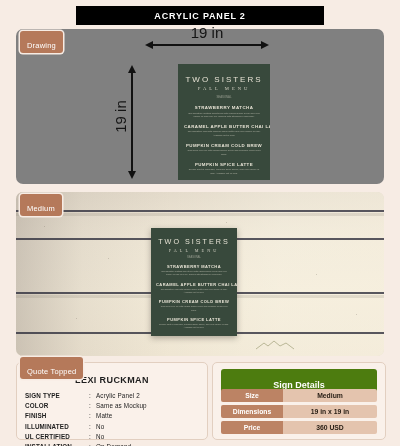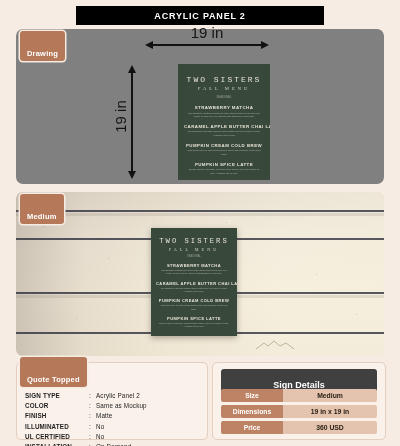--- a/index.html
+++ b/index.html
@@ -17,22 +17,22 @@
     background:#000;color:#fff;
     display:flex;align-items:center;justify-content:center;
     font-size:9px;font-weight:bold;letter-spacing:.8px;
   }
 
   
   .panel{position:absolute;border-radius:7px;overflow:hidden;}
   .badge{
     position:absolute;z-index:6;
     background:#b5795a;color:#fff;
-    font-size:7.5px;font-weight:bold;letter-spacing:.2px;
-    padding:18px 7px 3px 7px;border-radius:3px;
+    font-size:7.5px;font-weight:normal;letter-spacing:.2px;
+    padding:10px 7px 3px 7px;border-radius:3px;
     box-shadow:0 0 0 1.5px #f7ece4;
   }
 
   
   #drawing-panel{left:16px;top:29px;width:368px;height:155px;background:#808080;}
 
   .dim-h{position:absolute;left:152px;top:44px;width:110px;height:2px;background:#111;}
   .dim-h:before,.dim-h:after{
     content:"";position:absolute;top:-3px;width:0;height:0;
     border-top:4px solid transparent;border-bottom:4px solid transparent;
@@ -59,21 +59,21 @@
 
   
   .sign{
     background:#38493c;color:#e7e3d5;
     box-sizing:border-box;
     display:flex;flex-direction:column;align-items:center;
     overflow:hidden;
   }
   #sign-drawing{position:absolute;left:178px;top:64px;width:92px;height:116px;padding:11px 6px 6px 6px;}
 
-  .sign-brand{font-family:Liberation Mono, monospace;letter-spacing:2px;white-space:nowrap;text-align:center;}
+  .sign-brand{font-family:Liberation Sans, sans-serif;letter-spacing:2px;white-space:nowrap;text-align:center;}
   .sign-sub{font-family:"Liberation Serif",serif;letter-spacing:3px;opacity:.85;white-space:nowrap;}
   .sign-tag{opacity:.5;white-space:nowrap;}
   .menu-item{text-align:center;width:100%;}
   .mi-name{font-weight:bold;letter-spacing:.45px;white-space:nowrap;}
   .mi-desc{opacity:.62;line-height:1.45;}
 
   #sign-drawing .sign-brand{font-size:8px;}
   #sign-drawing .sign-sub{font-size:4.6px;margin-top:2px;}
   #sign-drawing .sign-tag{font-size:2.8px;margin-top:4px;}
   #sign-drawing .menu-list{margin-top:6px;width:100%;}
@@ -126,21 +126,21 @@
   .spec-colon{width:7px;}
   .spec-val{letter-spacing:.15px;}
 
   
   #details-panel{
     position:absolute;left:212px;top:362px;width:172px;height:76px;
     background:#faf1ea;border:1px solid #e2cfc0;border-radius:5px;
   }
   #details-header{
     position:absolute;left:8px;top:6px;width:156px;height:31px;
-    background:#404040;color:#fff;border-radius:3px;
+    background:#4d7c0f;color:#fff;border-radius:3px;
     display:flex;align-items:center;justify-content:center;
     font-size:9px;font-weight:bold;
   }
   .det-row{position:absolute;left:8px;width:156px;height:13px;display:flex;}
   .det-row.r1{top:26px;} .det-row.r2{top:42px;} .det-row.r3{top:58px;}
   .det-key{
     width:62px;background:#bc8364;color:#fff;
     display:flex;align-items:center;justify-content:center;
     font-size:6.8px;font-weight:bold;border-radius:2px 0 0 2px;
   }
@@ -228,20 +228,21 @@
       <div class="mi-desc">Cold brew over ice with vanilla simple syrup and pumpkin cream cold foam.</div>
     </div>
     <div class="menu-item">
       <div class="mi-name">PUMPKIN SPICE LATTE</div>
       <div class="mi-desc">Double shot of espresso, pumpkin spice sauce, and your choice of milk. Available hot or iced.</div>
     </div>
   </div>
 </div>
 
 <div id="quote-panel">
+  <div id="quote-title">LEXI RUCKMAN</div>
   <div class="spec-table">
     <div class="spec-row">
       <span class="spec-key">SIGN TYPE</span>
       <span class="spec-colon">:</span>
       <span class="spec-val">Acrylic Panel 2</span>
     </div>
     <div class="spec-row">
       <span class="spec-key">COLOR</span>
       <span class="spec-colon">:</span>
       <span class="spec-val">Same as Mockup</span>

